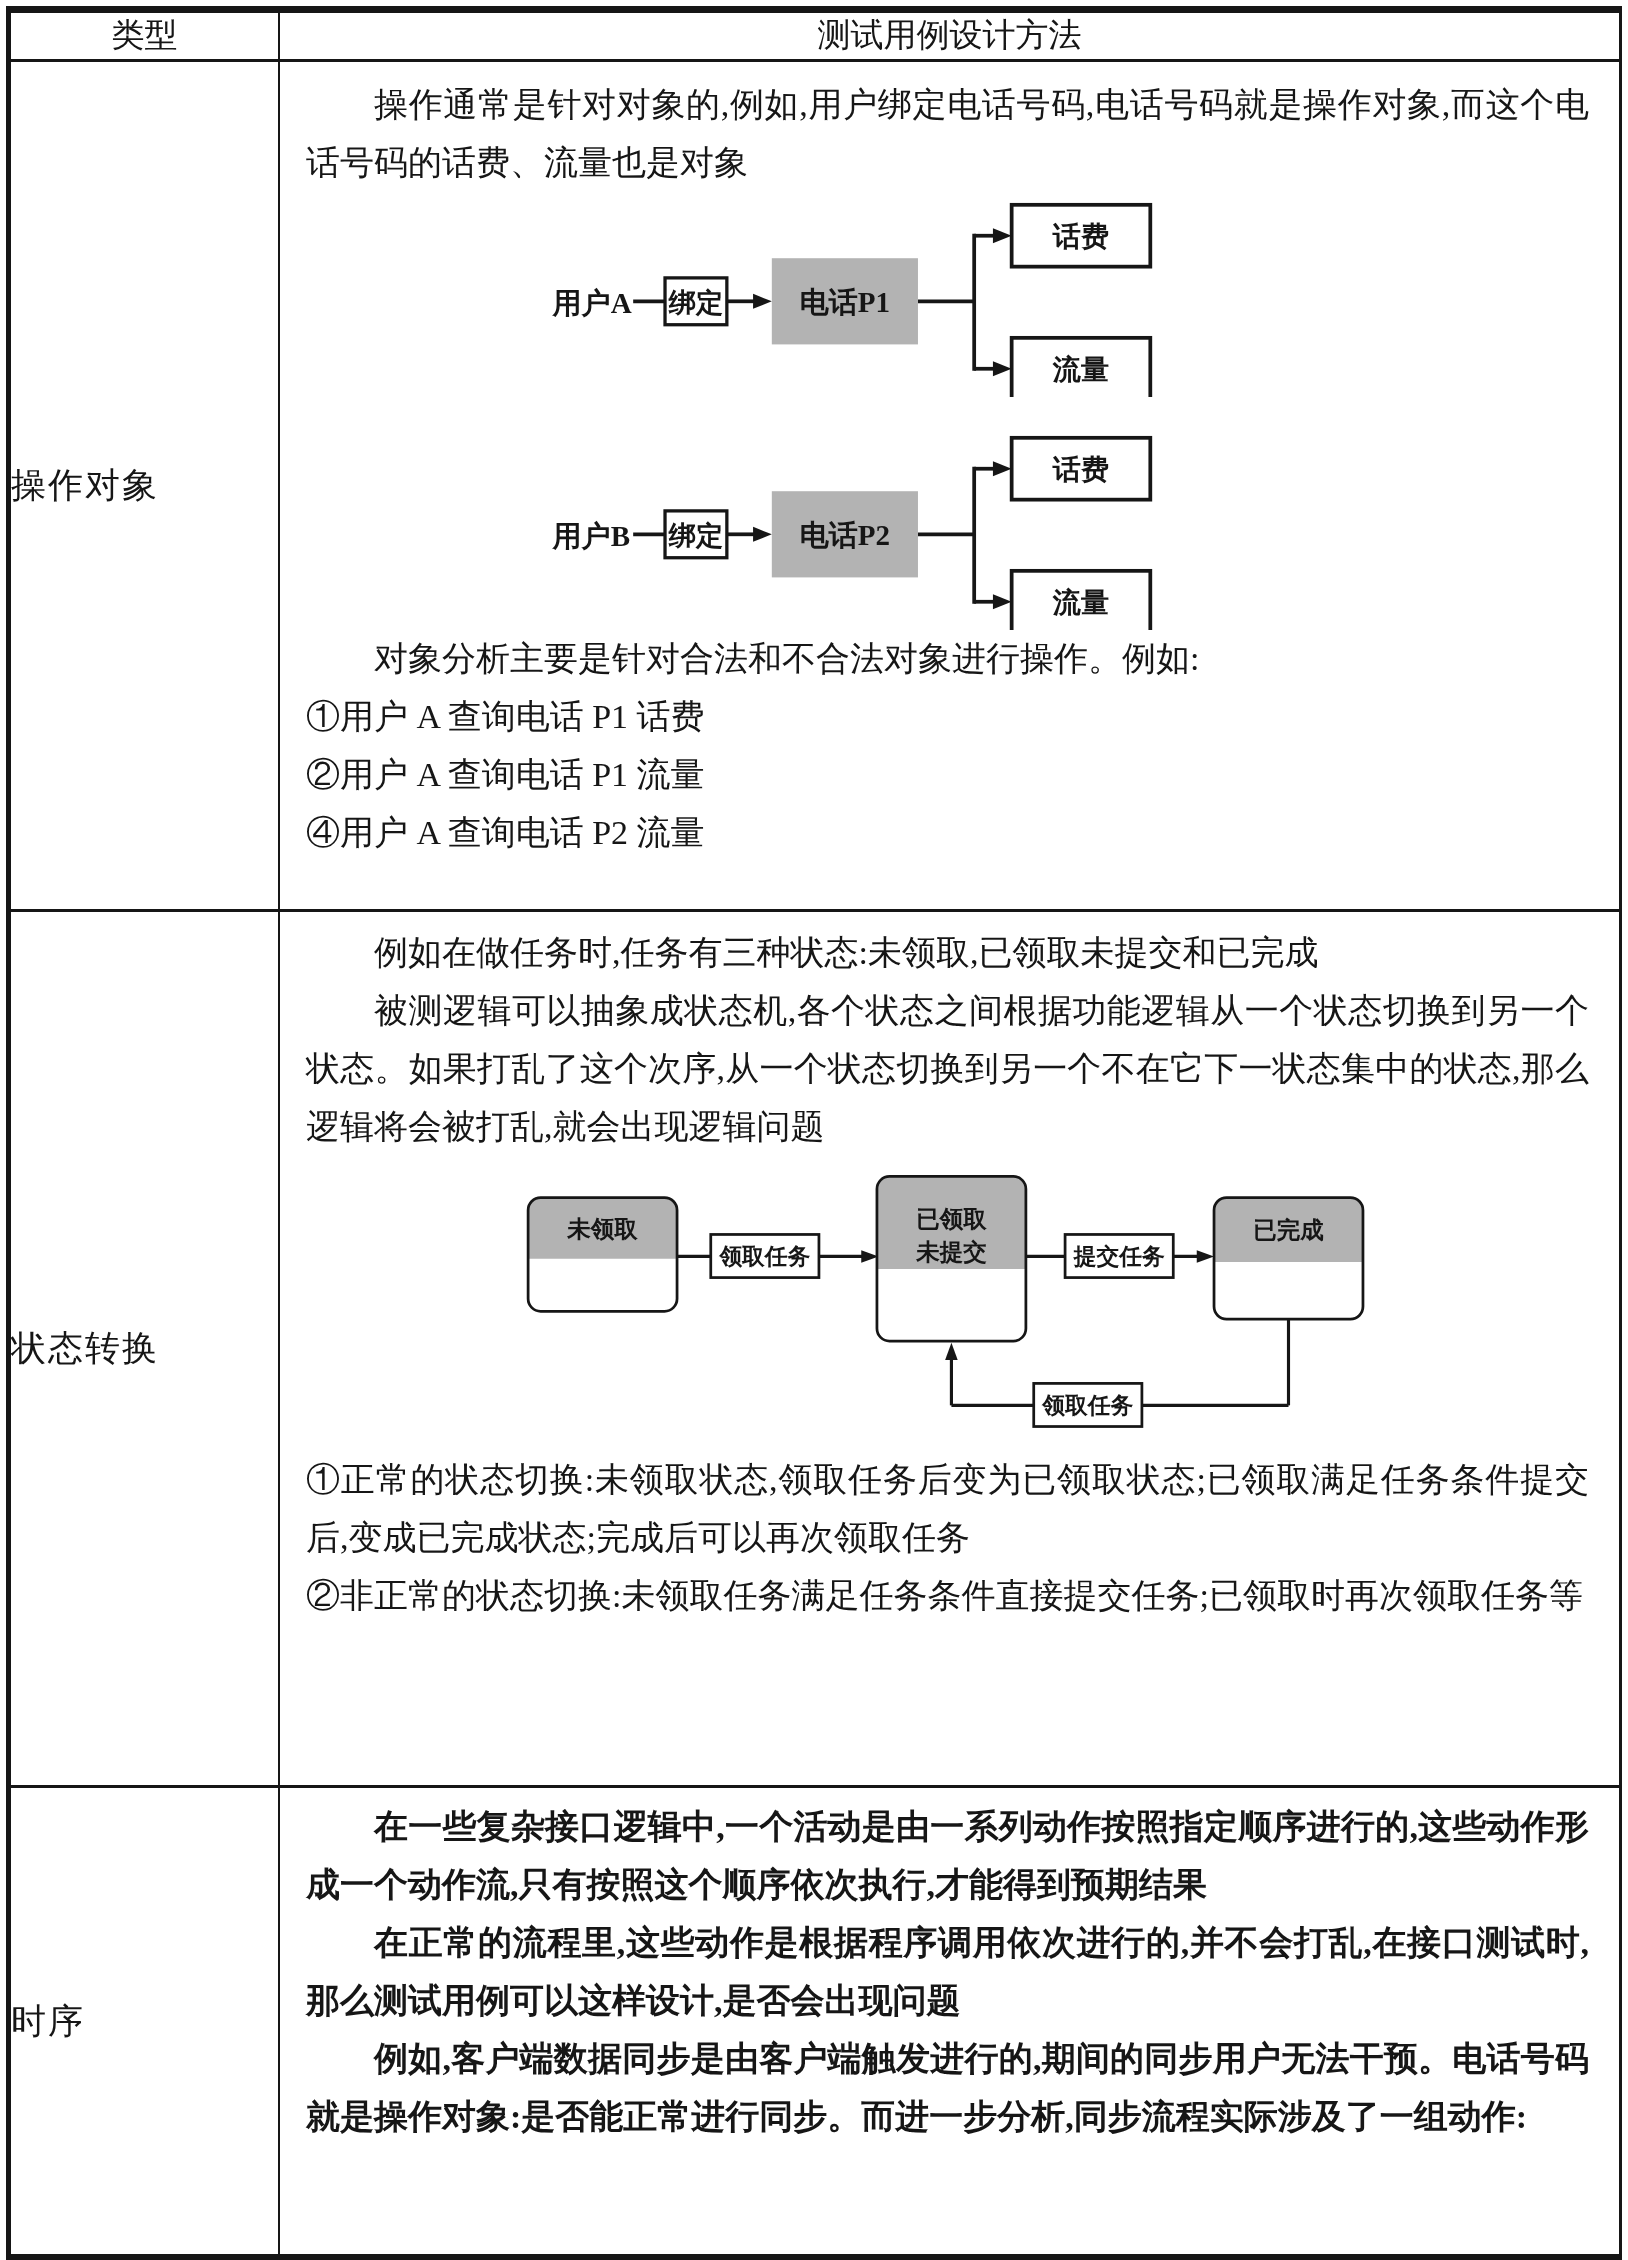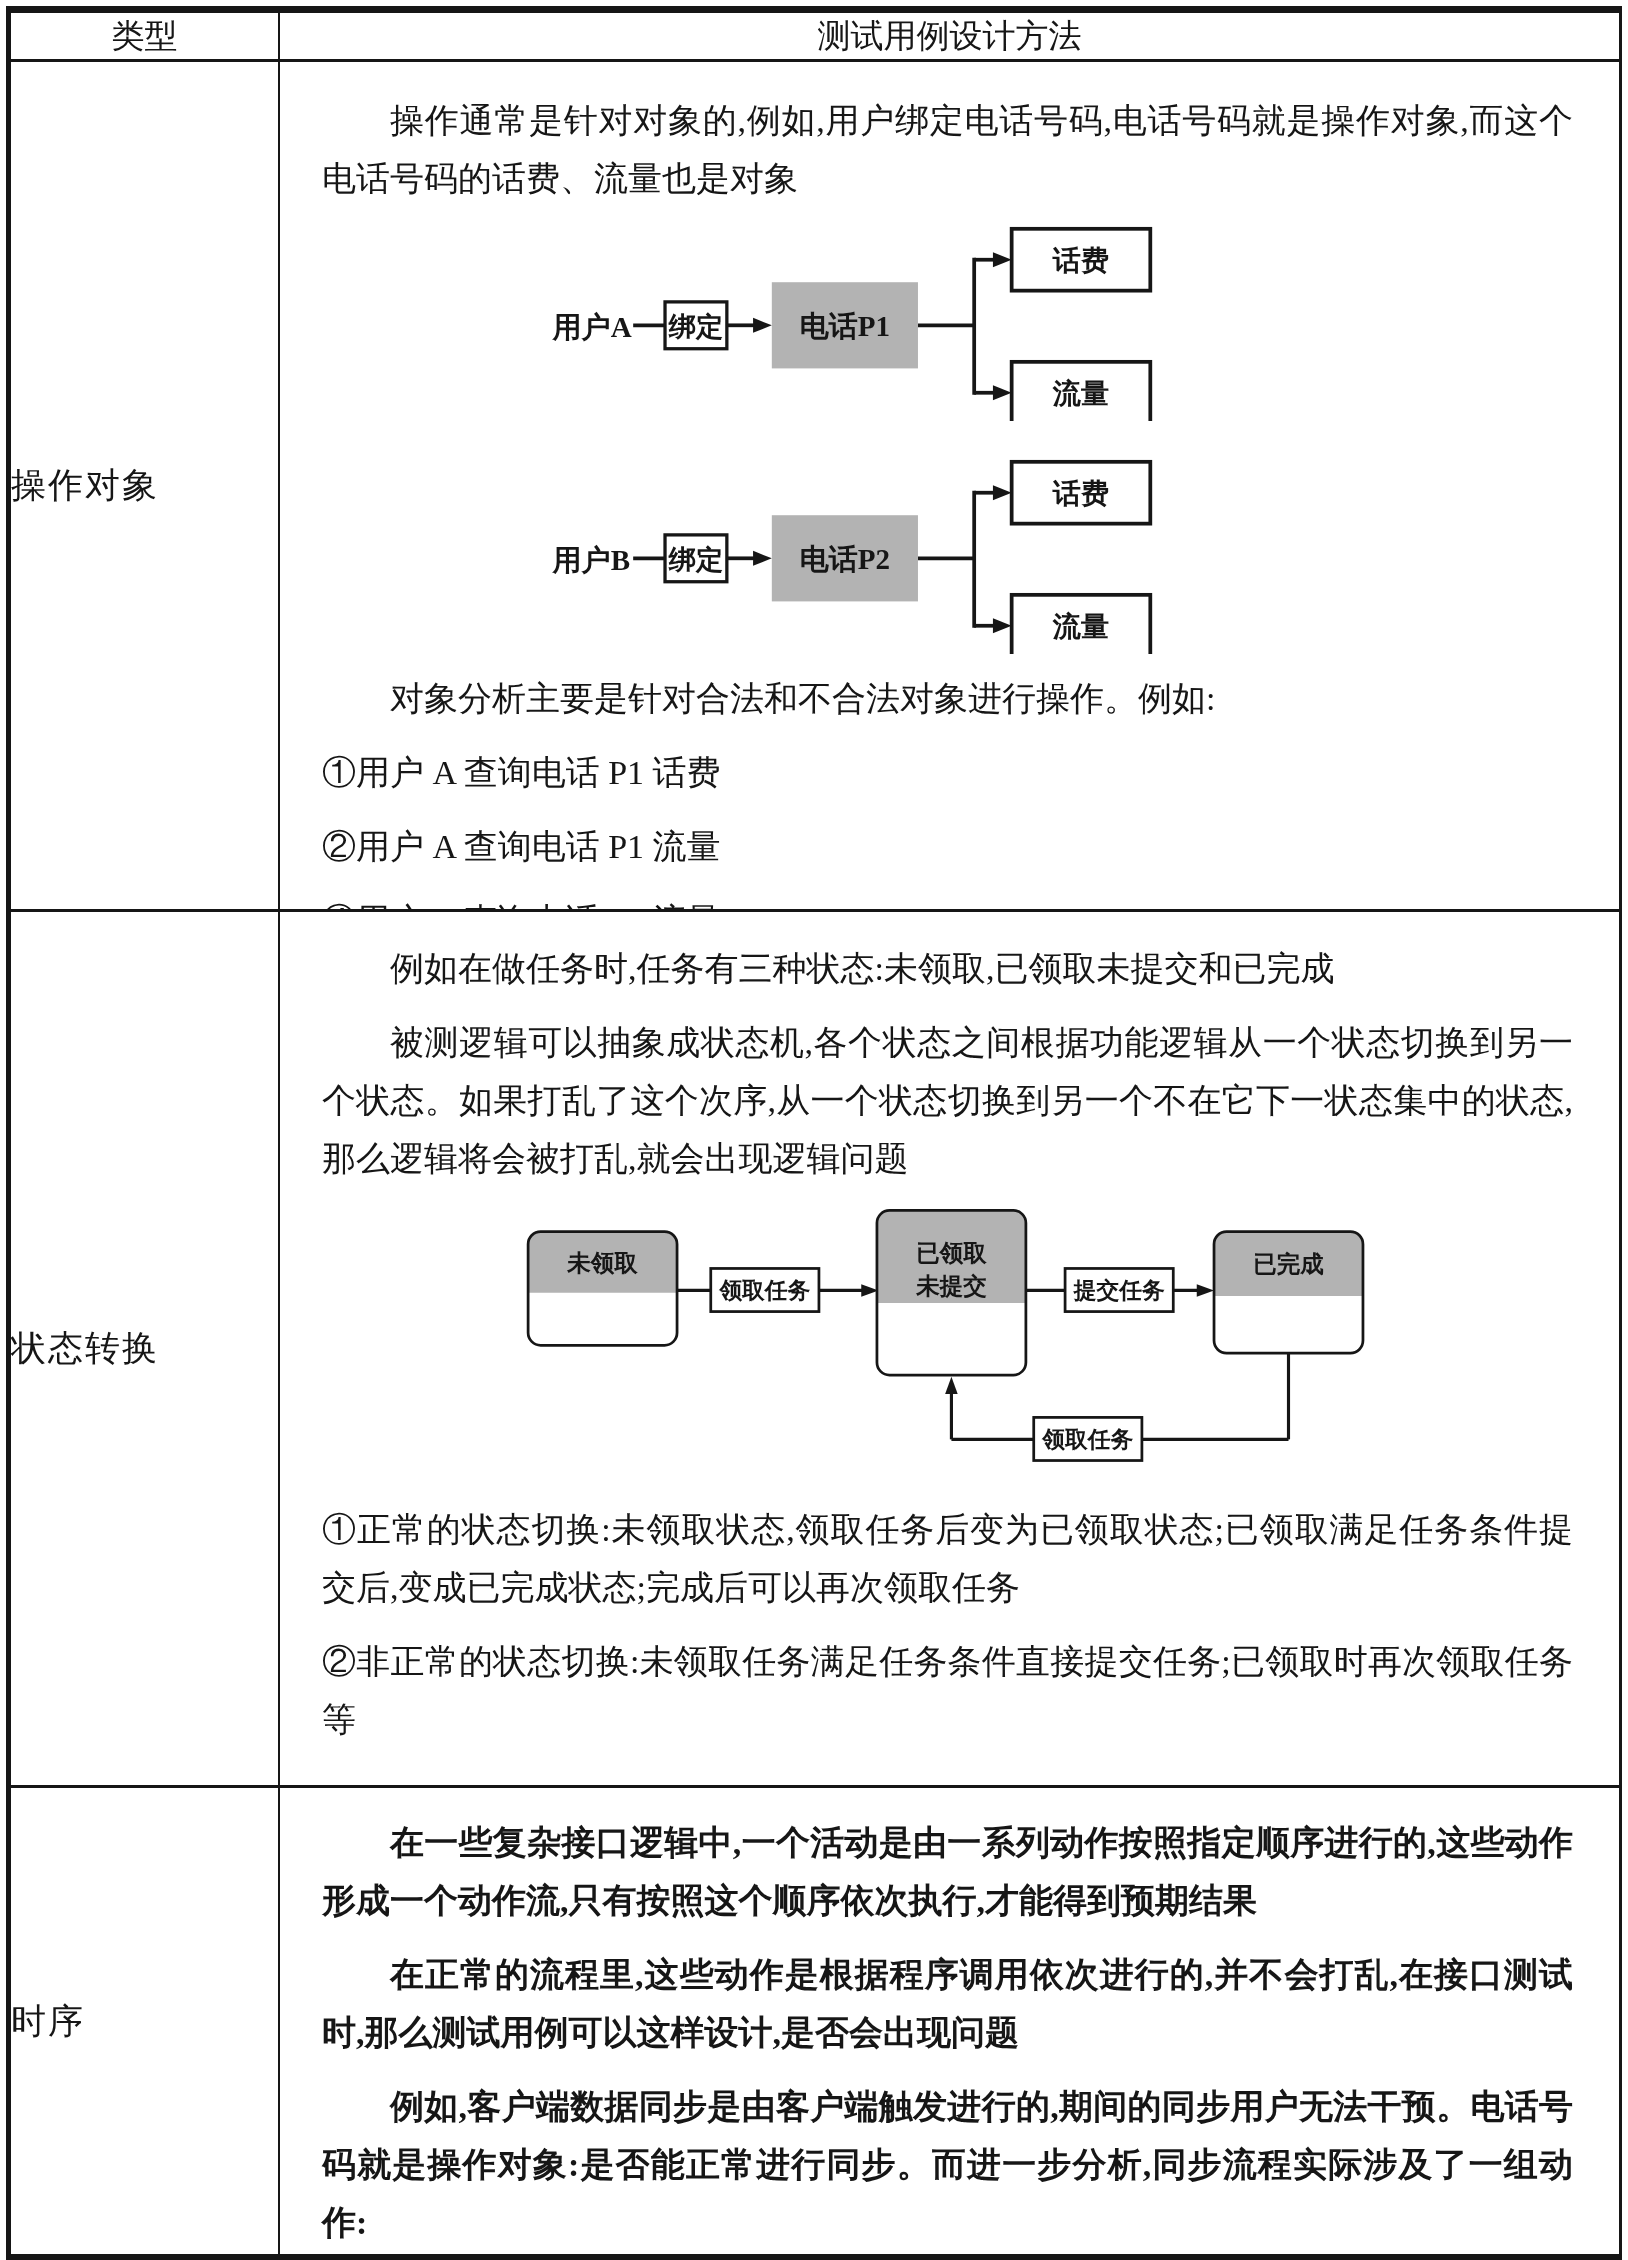--- a/index.html
+++ b/index.html
@@ -13,24 +13,24 @@
     border-top:7px solid #161616;border-left:5px solid #161616;
     border-bottom:7px solid #161616;border-right:3px solid #161616;
     display:grid;
     grid-template-columns:269px 1fr;
     grid-template-rows:49px 850px 876px 1fr;
     background:#fff;
   }
   .cell{box-sizing:border-box;}
   .c-left{border-right:2px solid #161616;}
   .r-line{border-bottom:3px solid #161616;}
-  .head{display:flex;align-items:center;justify-content:center;font-size:33px;}
+  .head{display:flex;justify-content:center;font-size:33px;}
   .label-cell{display:flex;align-items:center;justify-content:flex-start;font-size:35px;letter-spacing:2px;}
   .content{padding:0 30px 0 26px;font-size:34px;line-height:58px;text-align:justify;overflow:hidden;}
-  .content p{margin:16px;}
+  .content p{margin:0;}
   .indent{text-indent:2em;}
   .pad-top-14{padding-top:14px;}
   .pad-top-12{padding-top:12px;}
   .pad-top-10{padding-top:10px;font-weight:bold;}
   .case-line{margin:0;}
   svg.flow{display:block;margin:8px 0 0 211px;}
   svg.flow2{display:block;margin:36px 0 0 211px;}
   svg.state{display:block;margin:14px auto 0 auto;}
   .mt26{margin-top:26px;}
   .mt8{margin-top:8px;}

